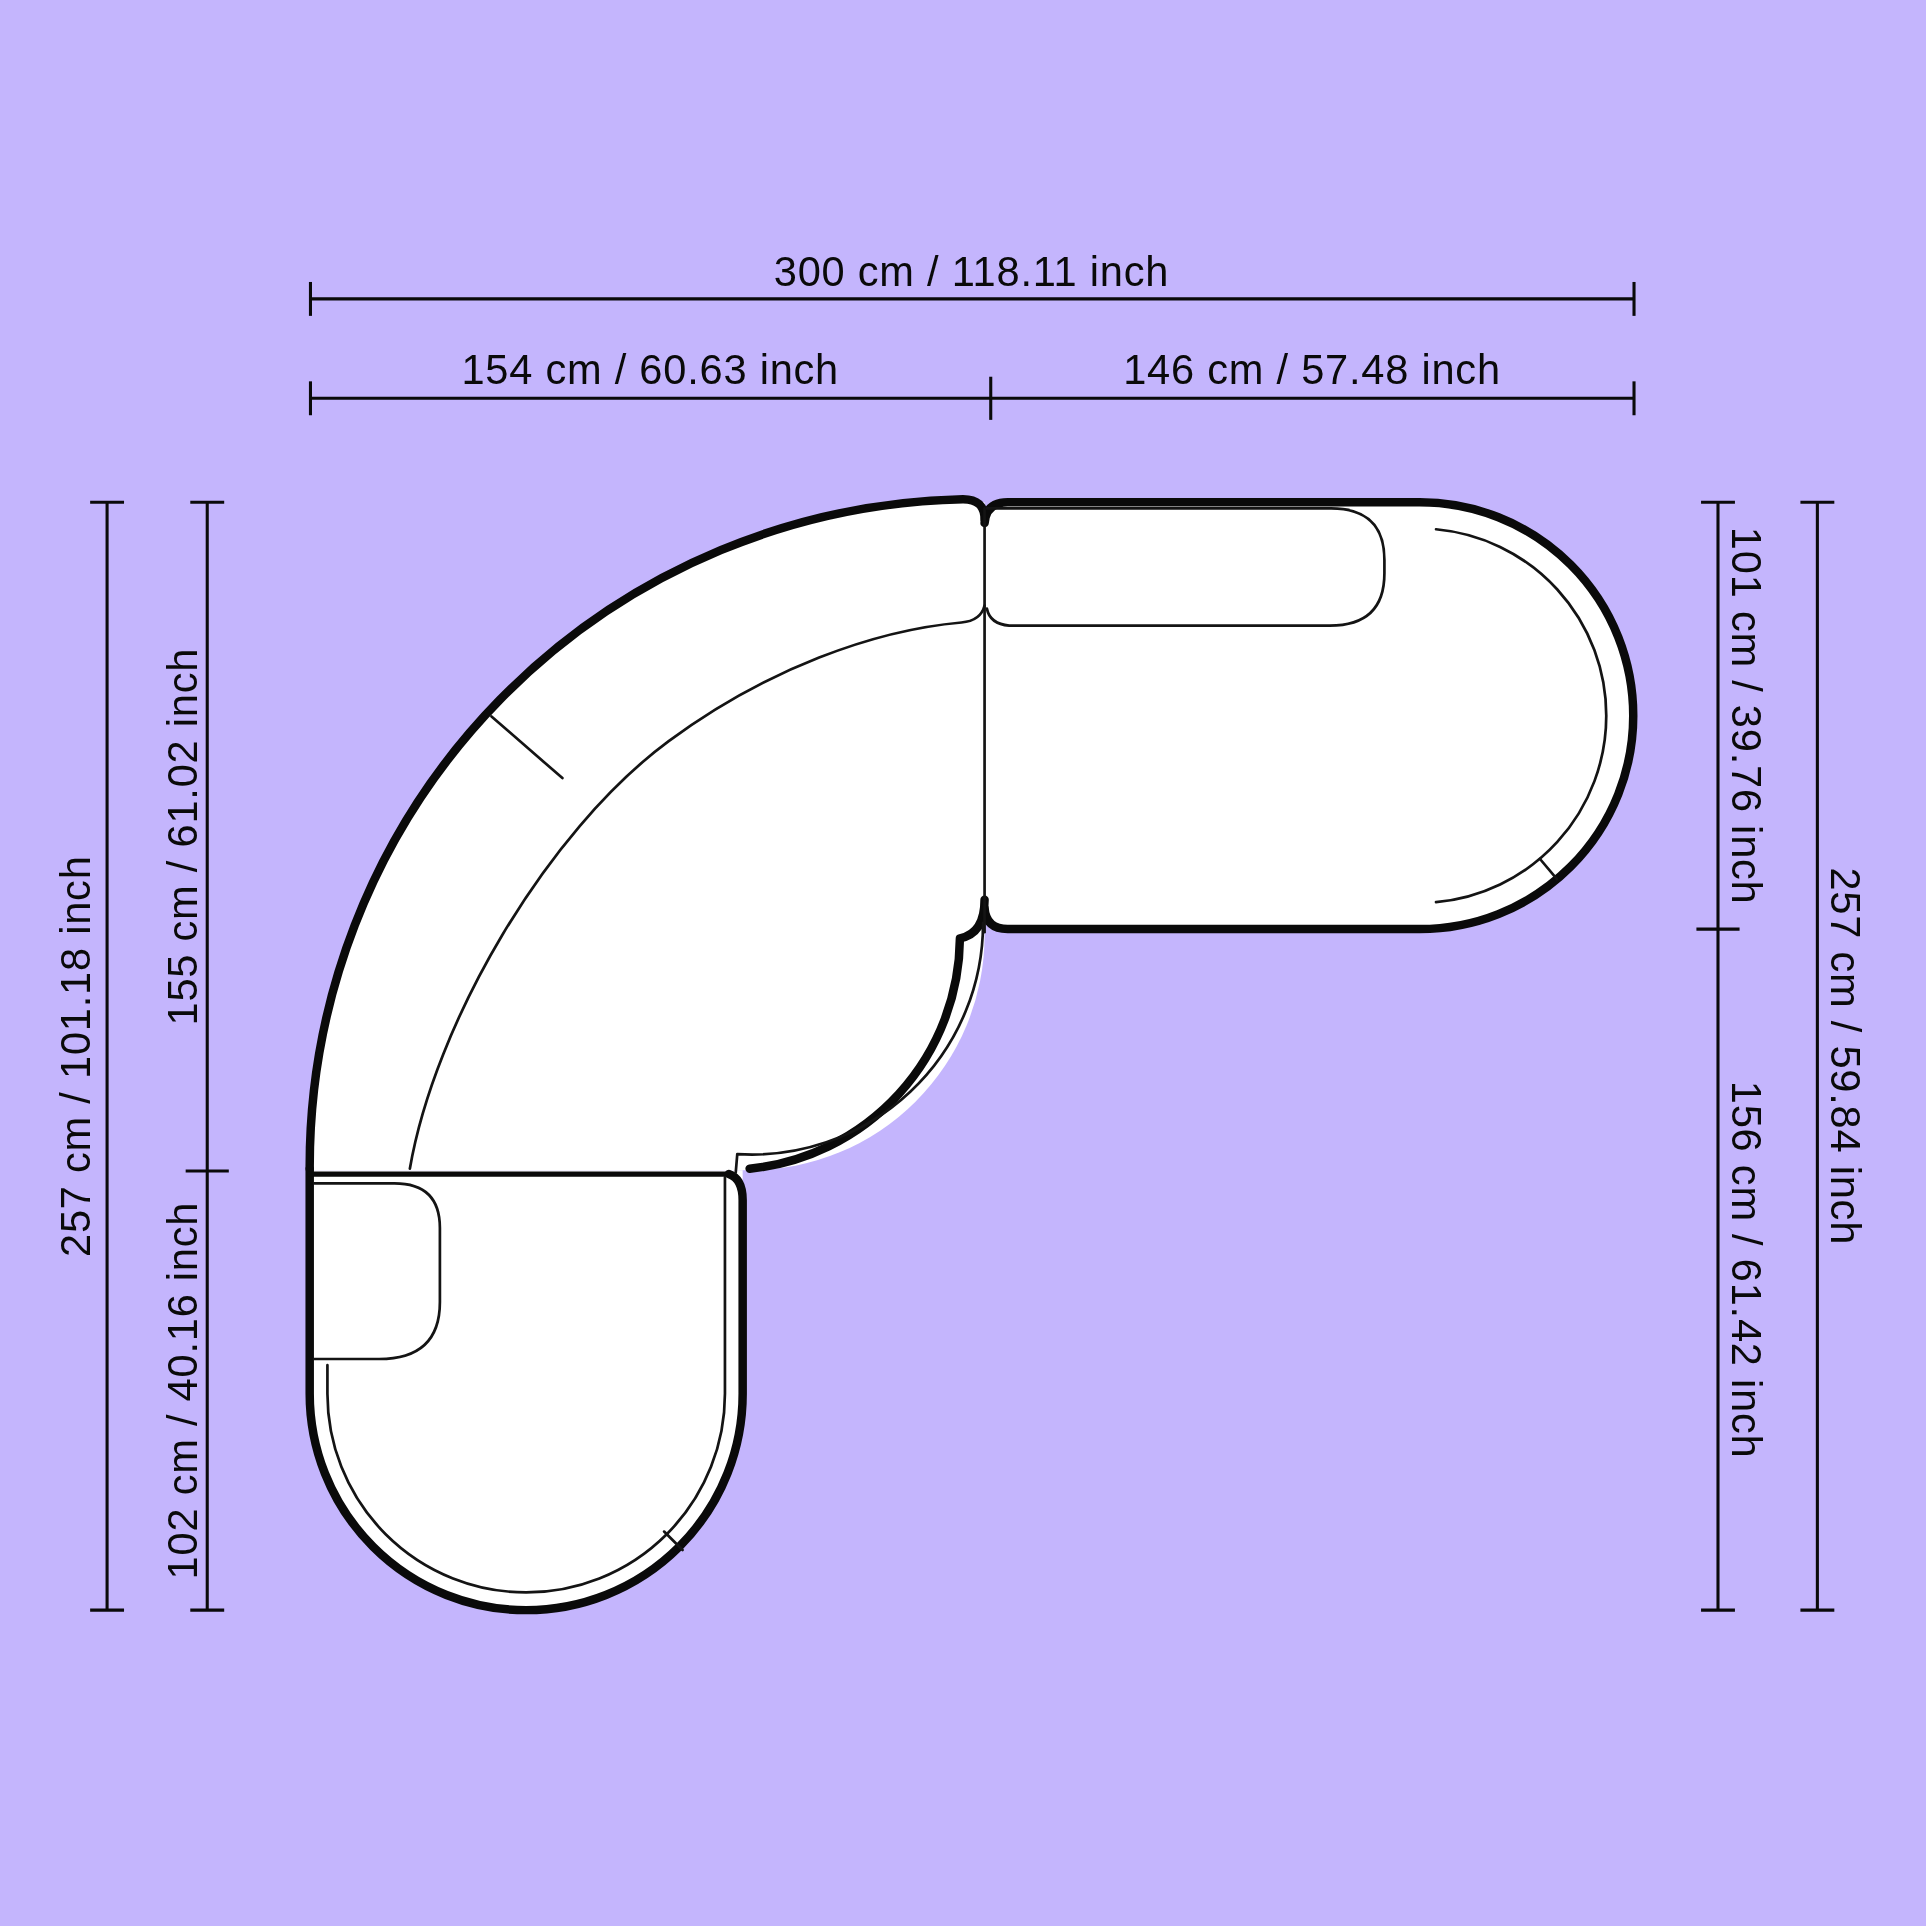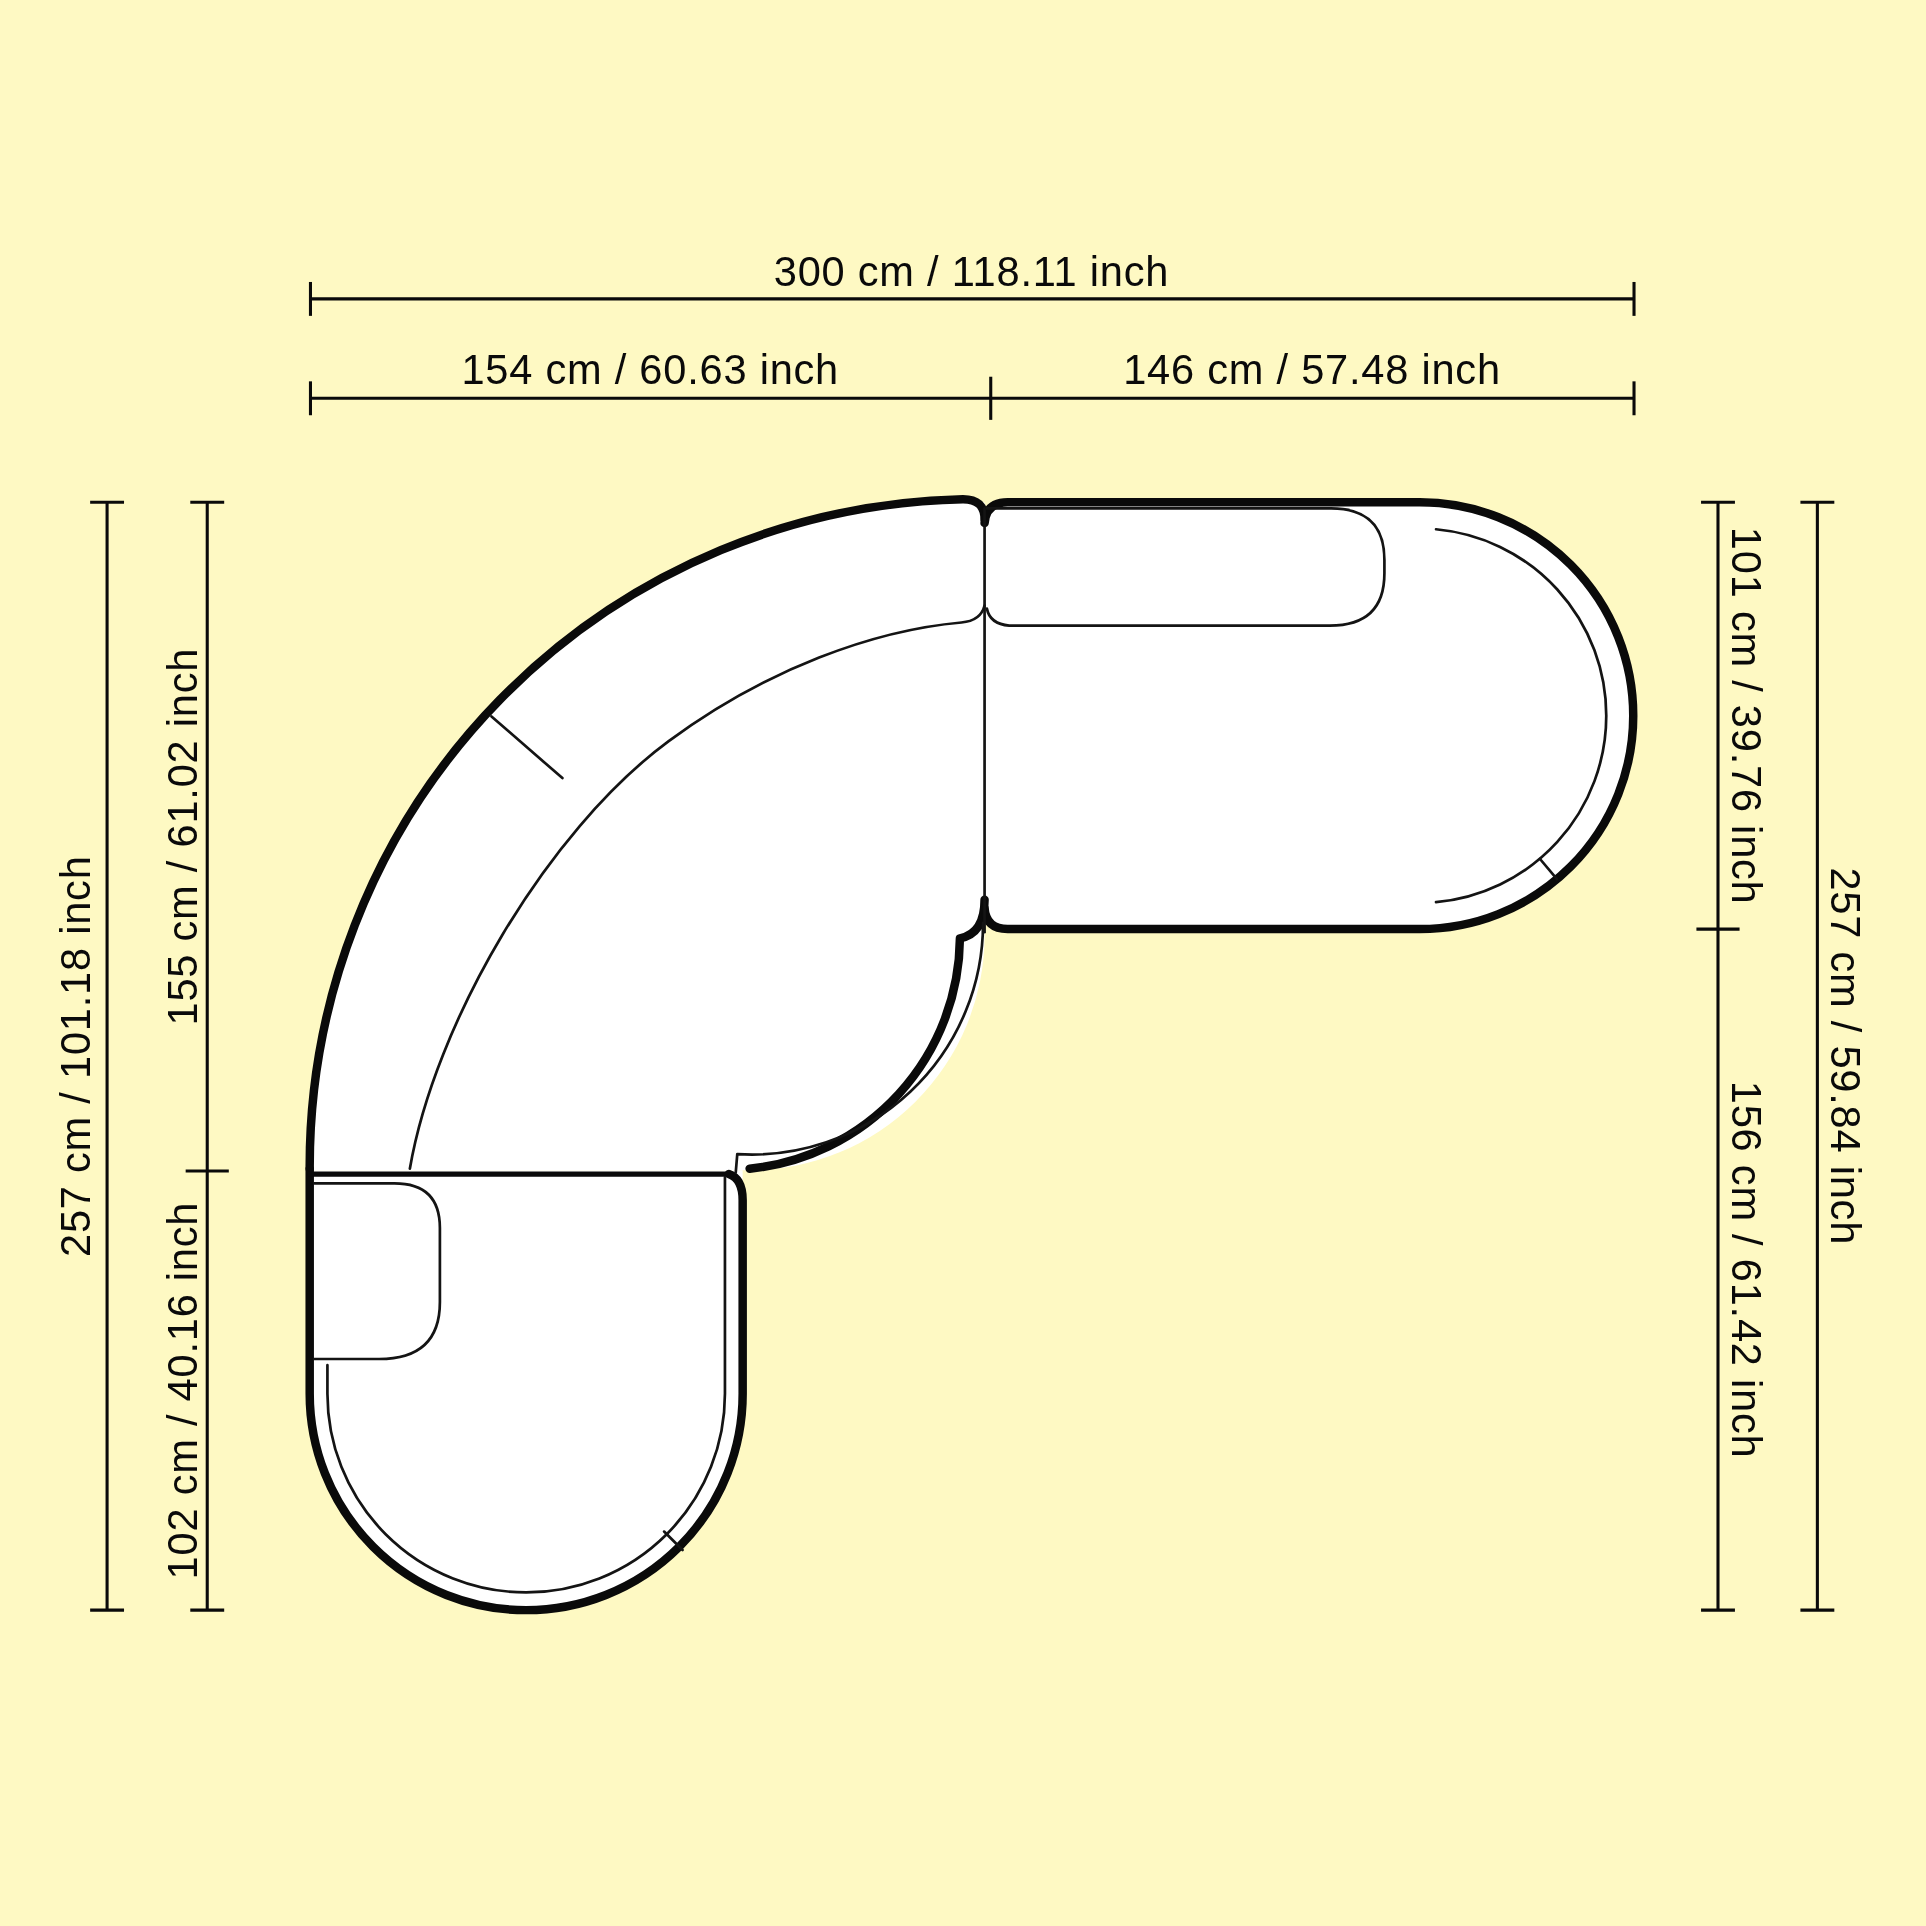--- a/index.html
+++ b/index.html
@@ -4,21 +4,21 @@
 <style>
   html, body {
     margin: 0;
     padding: 0;
     background: #ffffff;
   }
   .canvas {
     position: relative;
     width: 1926px;
     height: 1926px;
-    background: #fef9c3;
+    background: #c4b5fd;
     font-family: "Liberation Sans", "DejaVu Sans", sans-serif;
   }
   svg { display: block; }
   .module-fill   { fill: #ffffff; stroke: none; }
   .stroke-thick  { fill: none; stroke: #0a0a0a; stroke-width: 11; stroke-linecap: round; stroke-linejoin: round; }
   .stroke-med    { fill: none; stroke: #0a0a0a; stroke-width: 7;  stroke-linecap: round; }
   .stroke-thin   { fill: none; stroke: #141414; stroke-width: 3.5; stroke-linecap: round; stroke-linejoin: round; }
   .dim-line      { fill: none; stroke: #0a0a0a; stroke-width: 4;  stroke-linecap: butt; }
   .dim-label {
     fill: #0a0a0a;

